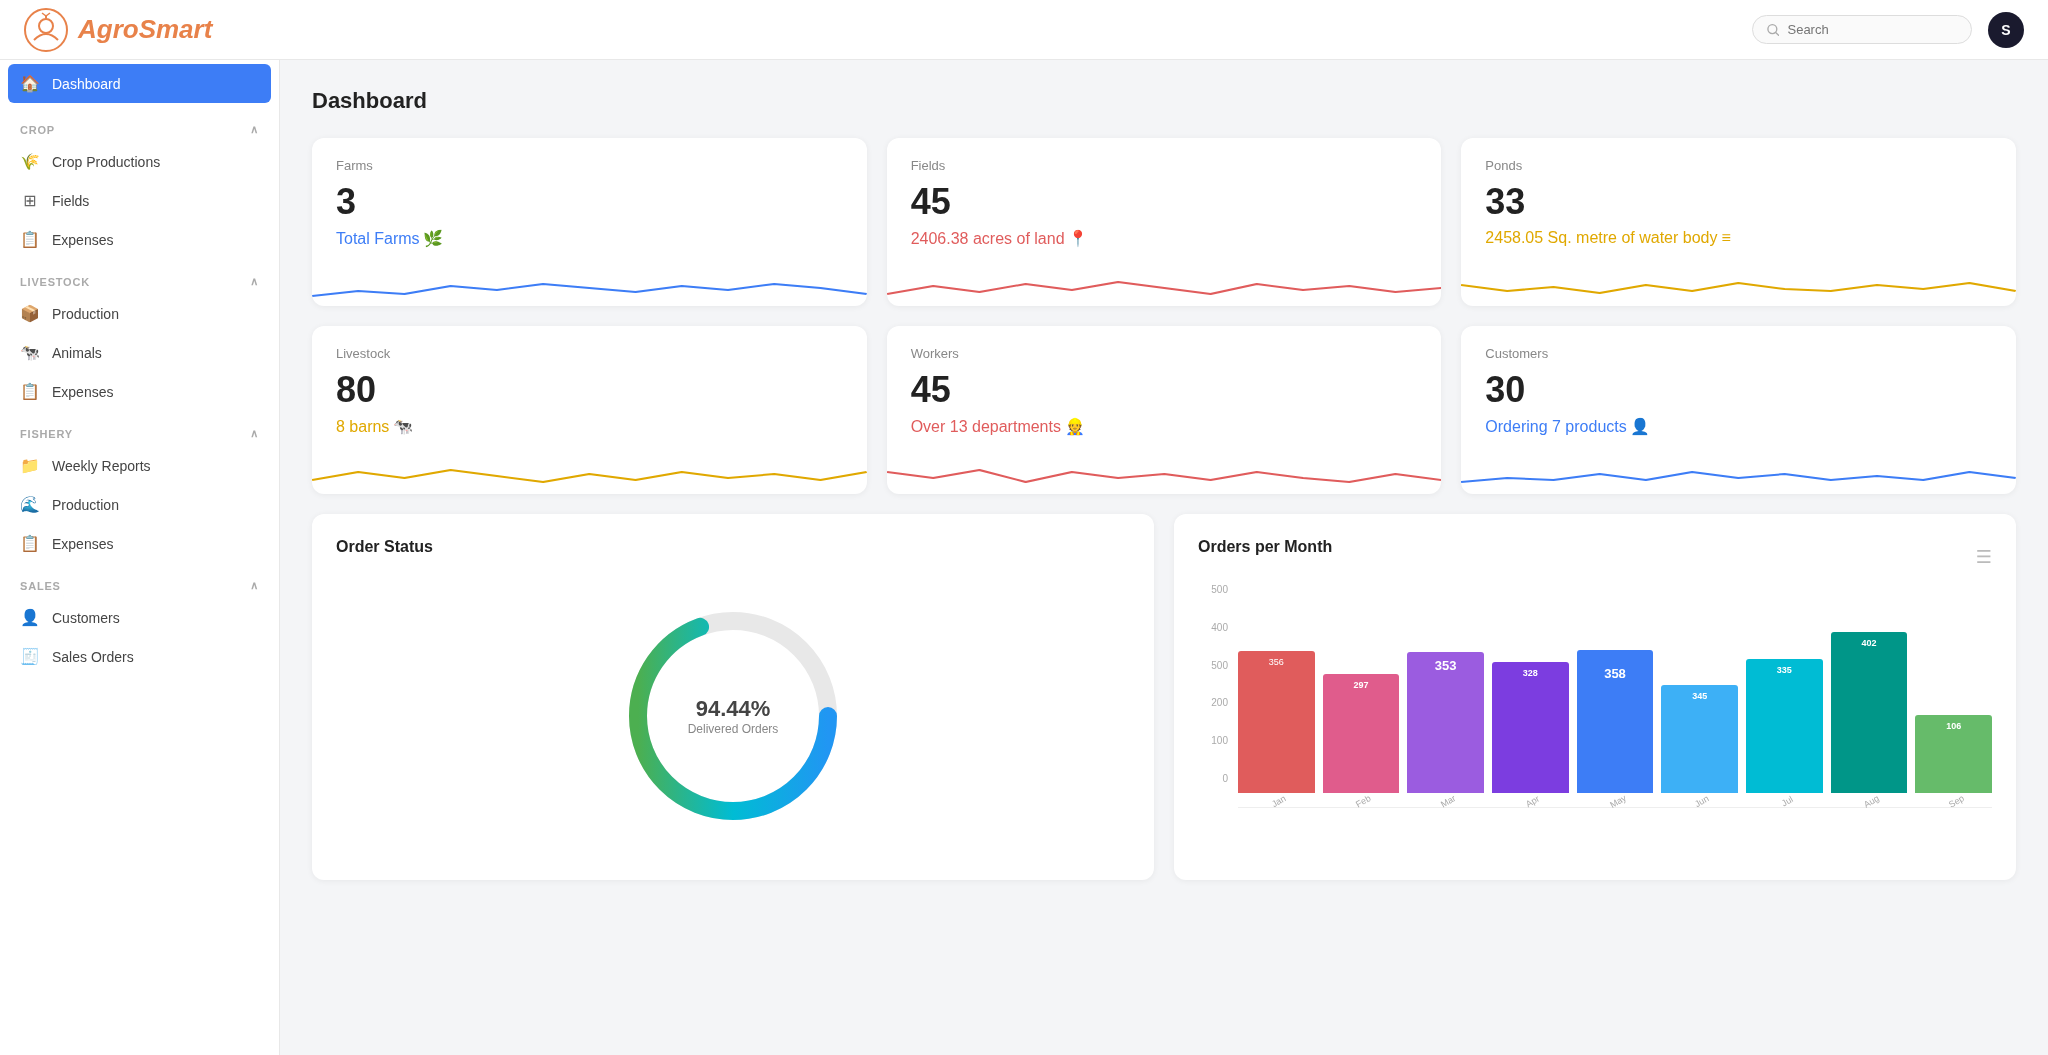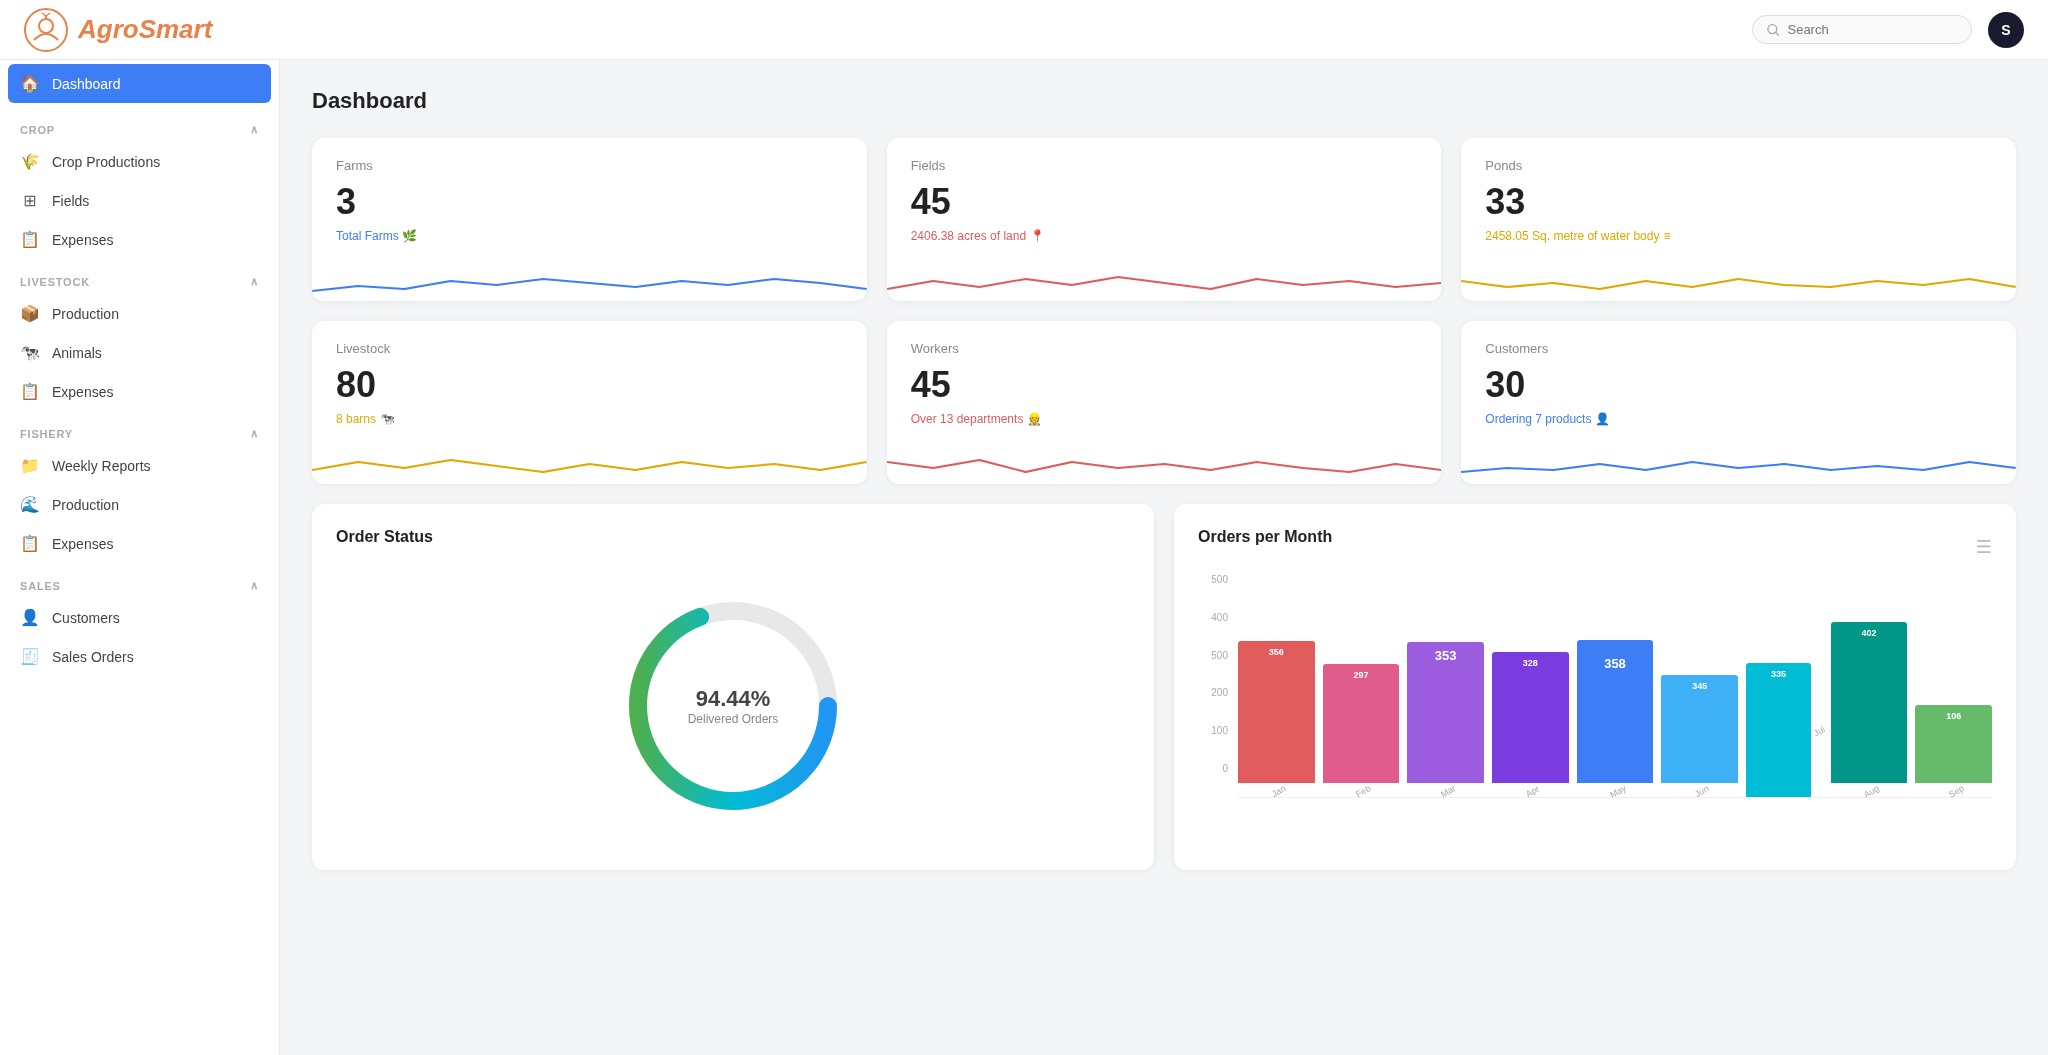--- a/index.html
+++ b/index.html
@@ -50,21 +50,21 @@
     .page-title { font-size: 22px; font-weight: 700; color: #222; margin-bottom: 24px; }
 
     
     .stats-grid { display: grid; grid-template-columns: repeat(3, 1fr); gap: 20px; margin-bottom: 20px; }
     .stat-card {
       background: #fff; border-radius: 12px; padding: 20px 24px 0;
       box-shadow: 0 1px 6px rgba(0,0,0,0.06); overflow: hidden; min-height: 140px;
     }
     .stat-label { font-size: 13px; color: #888; margin-bottom: 8px; }
     .stat-value { font-size: 36px; font-weight: 700; color: #222; margin-bottom: 6px; }
-    .stat-sub { font-size: 12px; margin-bottom: 8px; display: flex; align-items: center; gap: 4px; }
+    .stat-sub { font-size: 16px; margin-bottom: 8px; display: flex; align-items: center; gap: 4px; }
     .stat-sub.blue { color: #3d7df6; }
     .stat-sub.red { color: #e05c5c; }
     .stat-sub.yellow { color: #e0a800; }
     .sparkline-container { margin: 0 -24px; height: 50px; }
     svg.sparkline { width: 100%; height: 50px; }
 
     
     .panels-grid { display: grid; grid-template-columns: 1fr 1fr; gap: 20px; }
     .panel {
       background: #fff; border-radius: 12px; padding: 24px;
@@ -298,21 +298,21 @@
               <span>500</span>
               <span>400</span>
               <span>500</span>
               <span>200</span>
               <span>100</span>
               <span>0</span>
             </div>
             <div style="display: flex; align-items: flex-end; gap: 8px; height: 224px; border-bottom: 1px solid rgb(238, 238, 238);">
               <div style="display: flex; flex-direction: column; align-items: center; flex: 1 1 0%; justify-content: flex-end;">
     <div style="width:100%;height:142px;background:#e05c5c;border-radius:3px 3px 0 0;display:flex;align-items:flex-start;justify-content:center;position:relative;">
-      <span style="position:absolute;top:6px;font-size:9px;font-weight:700;color:#fff;">356</span>
+      <span style="position:absolute;top:6px;font-size:9px;font-weight:400;color:#fff;">356</span>
     </div>
     <div style="font-size:9px;color:#aaa;margin-top:4px;transform:rotate(-30deg);transform-origin:top center;white-space:nowrap;">Jan</div>
   </div>
               <div style="display: flex; flex-direction: column; align-items: center; flex: 1 1 0%; justify-content: flex-end; margin-top: 48px;">
     <div style="width:100%;height:119px;background:#e05c8c;border-radius:3px 3px 0 0;display:flex;align-items:flex-start;justify-content:center;position:relative;">
       <span style="position:absolute;top:6px;font-size:9px;font-weight:700;color:#fff;">297</span>
     </div>
     <div style="font-size:9px;color:#aaa;margin-top:4px;transform:rotate(-30deg);transform-origin:top center;white-space:nowrap;">Feb</div>
   </div>
               <div style="display: flex; flex-direction: column; align-items: center; flex: 1 1 0%; justify-content: flex-end;">
@@ -332,21 +332,21 @@
       <span style="position:absolute;top:16px;font-size:13px;font-weight:700;color:#fff;">358</span>
     </div>
     <div style="font-size:9px;color:#aaa;margin-top:4px;transform:rotate(-30deg);transform-origin:top center;white-space:nowrap;">May</div>
   </div>
               <div style="display: flex; flex-direction: column; align-items: center; flex: 1 1 0%; justify-content: flex-end;">
     <div style="width:100%;height:108px;background:#3db0f6;border-radius:3px 3px 0 0;display:flex;align-items:flex-start;justify-content:center;position:relative;">
       <span style="position:absolute;top:6px;font-size:9px;font-weight:700;color:#fff;">345</span>
     </div>
     <div style="font-size:9px;color:#aaa;margin-top:4px;transform:rotate(-30deg);transform-origin:top center;white-space:nowrap;">Jun</div>
   </div>
-              <div style="display: flex; flex-direction: row; align-items: center; flex: 1 1 0%; justify-content: flex-end;">
+              <div style="display: flex; flex-direction: column; align-items: center; flex: 1 1 0%; justify-content: flex-end;">
     <div style="width:100%;height:134px;background:#00bcd4;border-radius:3px 3px 0 0;display:flex;align-items:flex-start;justify-content:center;position:relative;">
       <span style="position:absolute;top:6px;font-size:9px;font-weight:700;color:#fff;">335</span>
     </div>
     <div style="font-size:9px;color:#aaa;margin-top:4px;transform:rotate(-30deg);transform-origin:top center;white-space:nowrap;">Jul</div>
   </div>
               <div style="display: flex; flex-direction: column; align-items: center; flex: 1 1 0%; justify-content: flex-end;">
     <div style="width:100%;height:161px;background:#009688;border-radius:3px 3px 0 0;display:flex;align-items:flex-start;justify-content:center;position:relative;">
       <span style="position:absolute;top:6px;font-size:9px;font-weight:700;color:#fff;">402</span>
     </div>
     <div style="font-size:9px;color:#aaa;margin-top:4px;transform:rotate(-30deg);transform-origin:top center;white-space:nowrap;">Aug</div>

